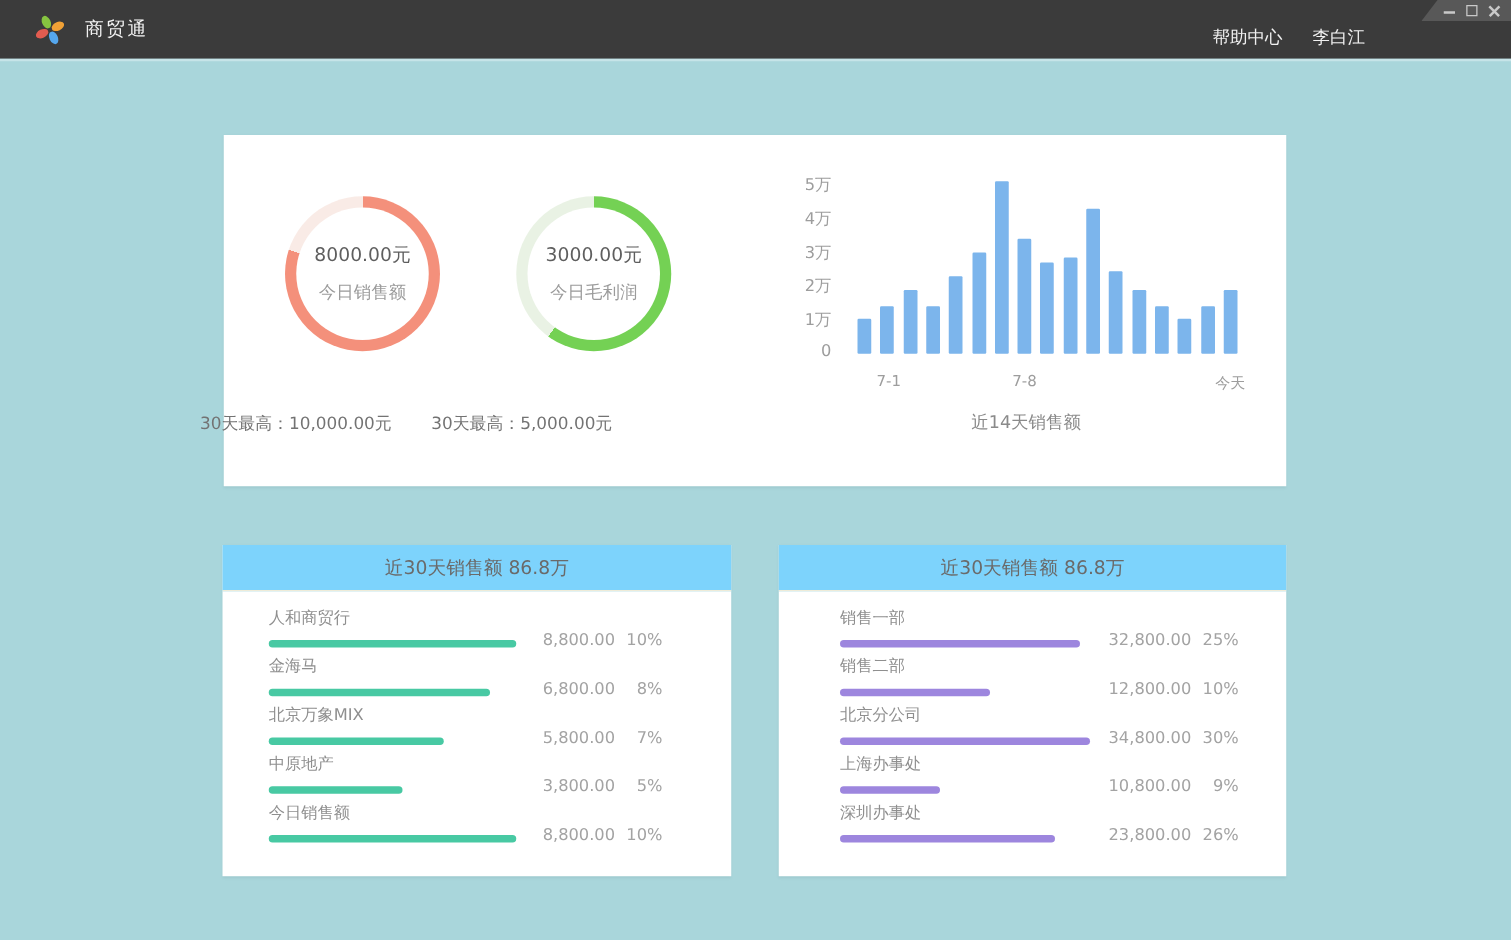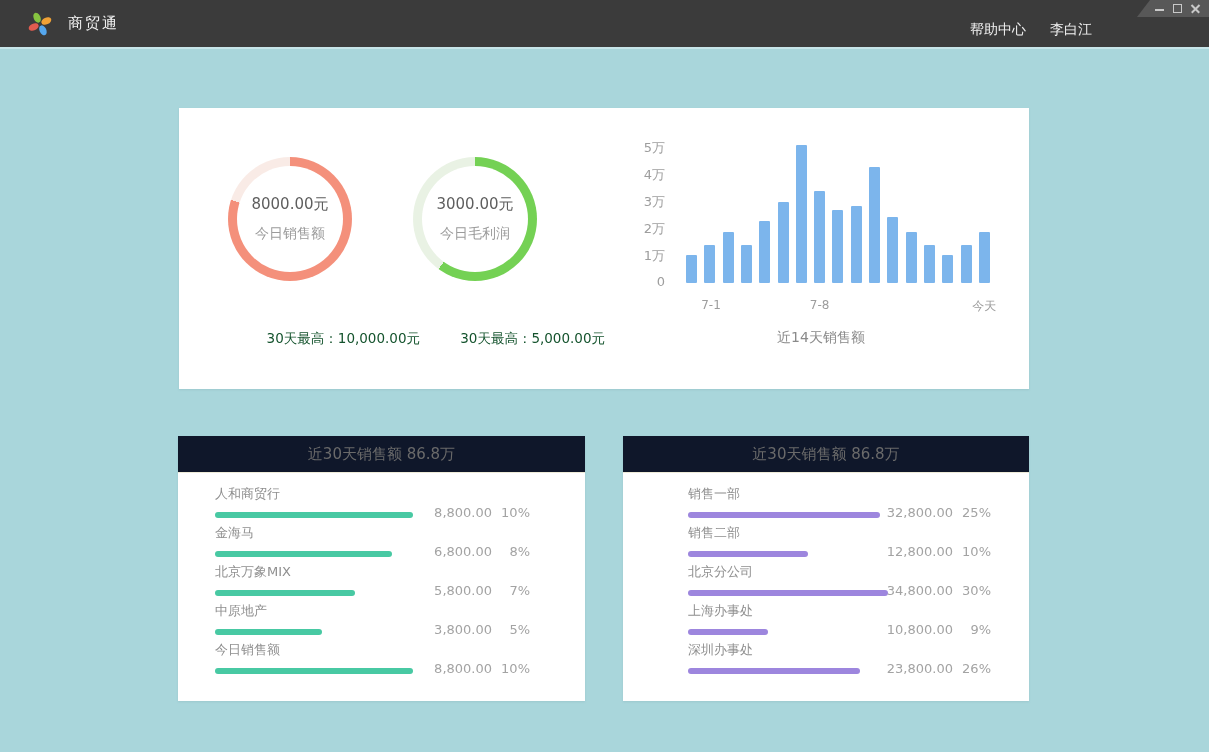--- a/index.html
+++ b/index.html
@@ -56,41 +56,41 @@
   .gauge { position: absolute; width: 124px; height: 124px; border-radius: 50%; }
   .gauge::before { content:""; position:absolute; inset:9px; background:#fff; border-radius:50%; }
   .gauge-text {
     position: absolute; inset: 0; z-index: 1;
     display: flex; flex-direction: column; align-items: center; justify-content: center; gap: 11px;
   }
   .gauge-value { font-size: 15px; color: #5e5e5e; }
   .gauge-caption { font-size: 14px; color: #9b9b9b; }
   #gauge-sales  { left: 49px;  top: 49px; }
   #gauge-profit { left: 234px; top: 49px; }
-  .gauge-footer { position: absolute; width: 260px; top: 222px; text-align: right; font-size: 13.5px; color: #14532d; }
+  .gauge-footer { position: absolute; width: 260px; top: 222px; text-align: left; font-size: 13.5px; color: #737373; }
   #footer-sales  { left: -19px; }
   #footer-profit { left: 166px; }
 
   
   .axis-label { position: absolute; left: 430px; width: 56px; text-align: right; font-size: 13px; color: #9d9d9d; }
   .bars { position: absolute; left: 507px; top: 35px; width: 316px; height: 140px; }
   .bar  { position: absolute; bottom: 0; width: 11px; border-radius: 1px; }
   .x-tick { position: absolute; top: 190px; transform: translateX(-50%); font-size: 12px; color: #9d9d9d; }
   .chart-caption { position: absolute; top: 221px; left: 522px; width: 240px; text-align: center; font-size: 14px; color: #8a8a8a; }
 
   
   .card-header {
-    height: 37px; background: #0f172a; border-bottom: 1px solid #eeebd8;
+    height: 37px; background: #7dd3fc; border-bottom: 1px solid #eeebd8;
     display: flex; align-items: center; justify-content: center;
     font-size: 15px; color: #6a6a6a;
   }
   .rows { padding-top: 10px; }
   .perf-row { position: relative; height: 39px; }
   #card-left  .perf-row { margin-left: 37px; }
-  #card-right .perf-row { margin-left: 65px; }
+  #card-right .perf-row { margin-left: 49px; }
   .perf-label { font-size: 13px; color: #8f8f8f; padding-top: 2px; }
   .perf-bar { margin-top: 9px; height: 6px; border-radius: 3px; }
   .perf-value { position: absolute; top: 22px; display: flex; font-size: 13px; color: #a3a3a3; }
   #card-left  .perf-value { right: 55px; }
   #card-right .perf-value { right: 38px; }
   .amount { width: 78px; text-align: right; }
   .pct    { width: 38px; text-align: right; }
 </style>
 </head>
 <body>

